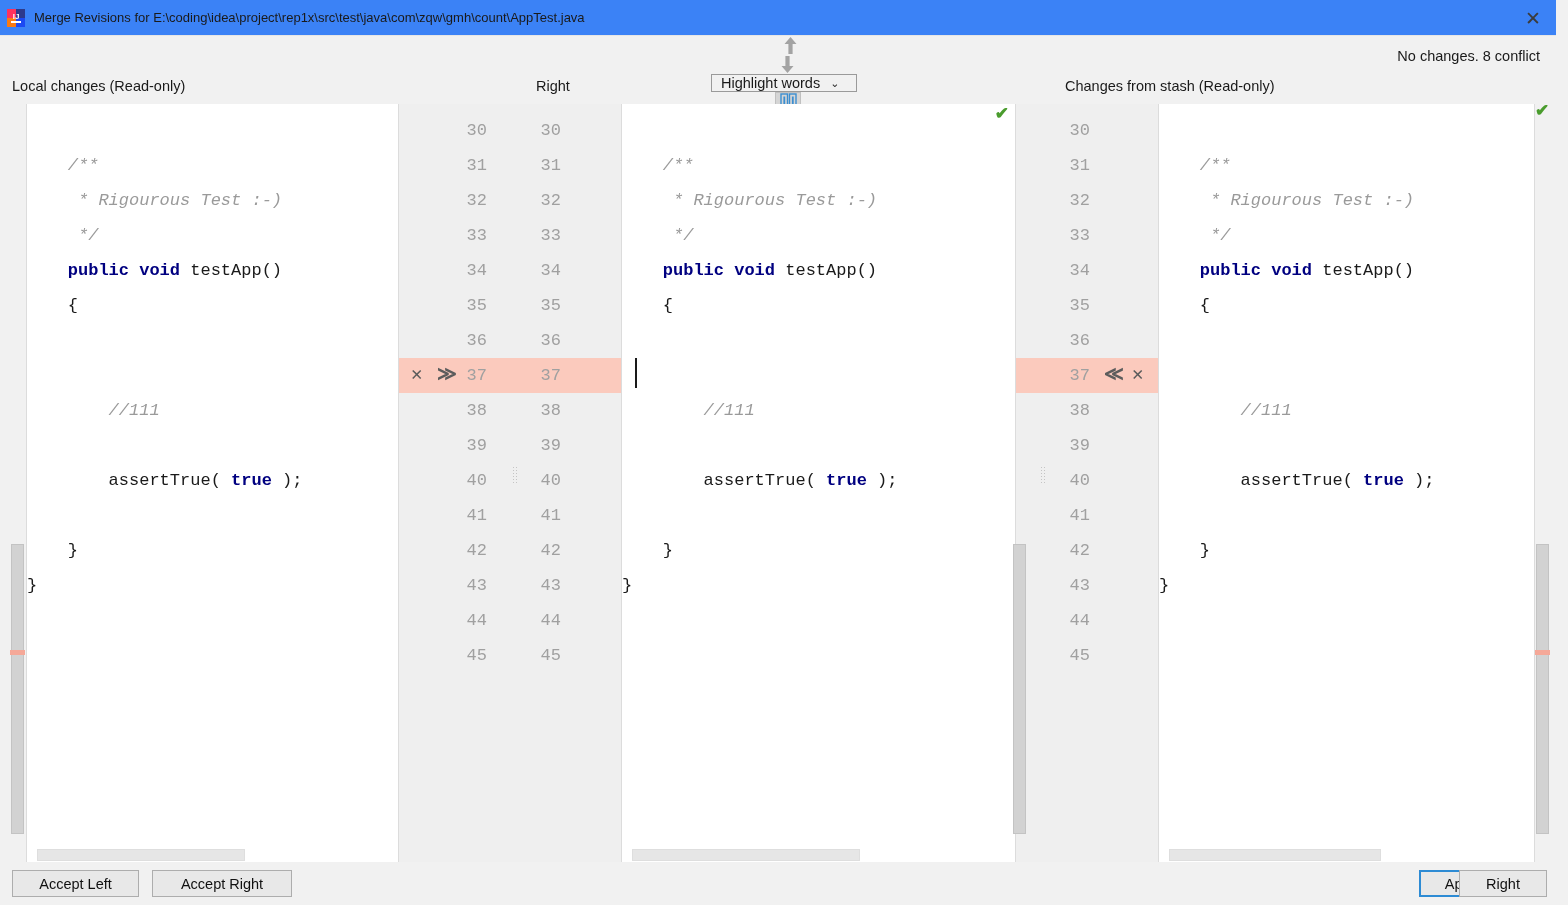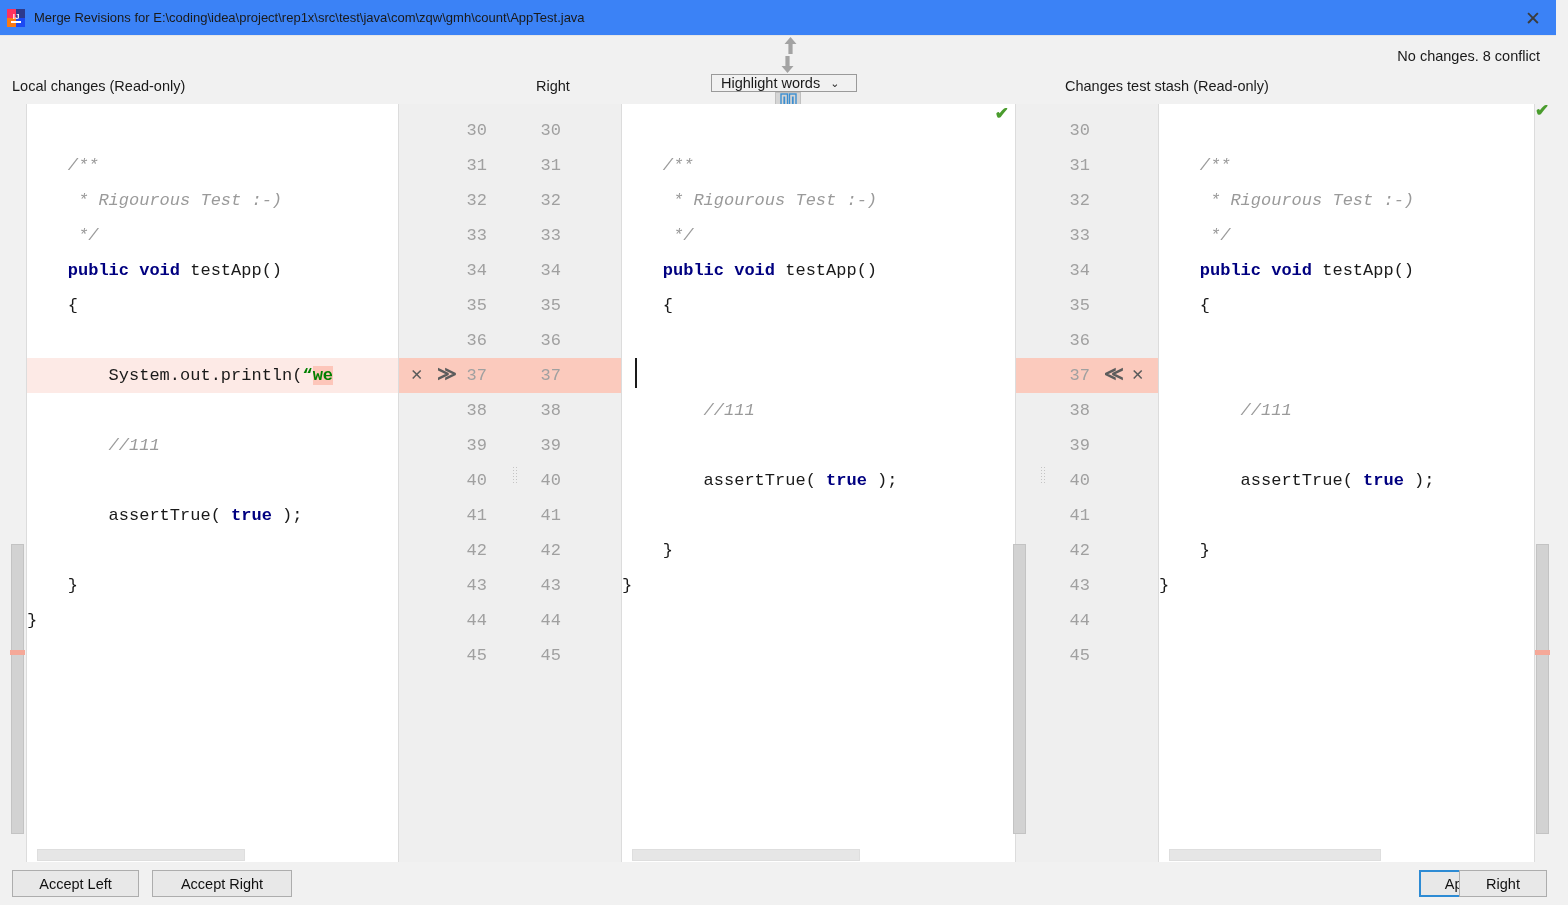--- a/index.html
+++ b/index.html
@@ -258,41 +258,40 @@
         </g>
       </svg>
     </div>
 
     <div class="status-right">No changes. 8 conflict</div>
   </div>
 
   <div class="pane-headers">
     <div class="lbl left">Local changes (Read-only)</div>
     <div class="lbl center">Right</div>
-    <div class="lbl right">Changes test stash (Read-only)</div>
+    <div class="lbl right">Changes from stash (Read-only)</div>
   </div>
 
   <div class="diff-body">
 
     <div class="vscroll" style="left:10px; top:0; height:758px;">
       <div class="thumb" style="top:440px; height:290px;"></div>
       <div class="marker" style="top:546px;"></div>
     </div>
 
     <div class="textpane" style="left:26px; width:373px; height:758px;">
       <div class="ok-check" style="left:-14px; top:-4px;">✔</div>
       <div id="code-left" style="padding-top:9px;">
           <div class="codeline">&nbsp;</div>
           <div class="codeline"><span class="cmt">    /**</span></div>
           <div class="codeline"><span class="cmt">     * Rigourous Test :-)</span></div>
           <div class="codeline"><span class="cmt">     */</span></div>
           <div class="codeline"><span class="kw">    public void </span><span>testApp()</span></div>
           <div class="codeline"><span>    {</span></div>
           <div class="codeline">&nbsp;</div>
-          <div class="codeline conflict"><span>        System.out.println(</span><span class="str">“</span><span class="str-hl">we</span></div>
           <div class="codeline">&nbsp;</div>
           <div class="codeline"><span class="cmt">        //111</span></div>
           <div class="codeline">&nbsp;</div>
           <div class="codeline"><span>        assertTrue( </span><span class="kw">true</span><span> );</span></div>
           <div class="codeline">&nbsp;</div>
           <div class="codeline"><span>    }</span></div>
           <div class="codeline"><span>}</span></div>
           <div class="codeline">&nbsp;</div>
         </div>
       <div class="hscroll" style="left:0; bottom:0; width:373px;">

